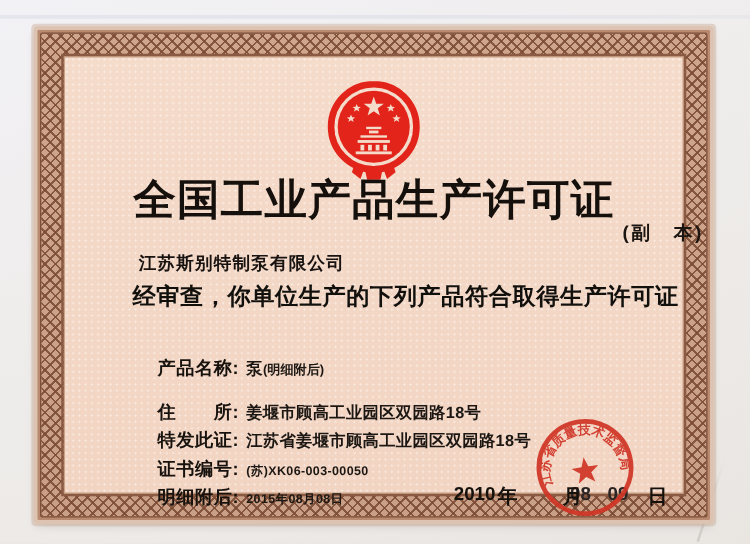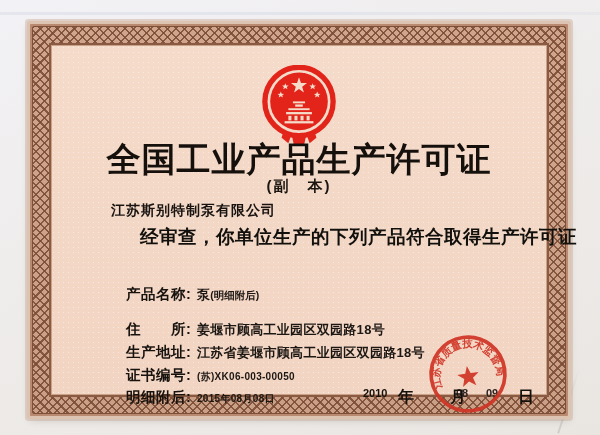--- a/index.html
+++ b/index.html
@@ -41,32 +41,31 @@
 
   
   .emblem{position:absolute;left:50%;top:20px;transform:translateX(-50%);width:76px;height:88px;}
 
   
   .title{
     position:absolute;left:0;top:92px;width:100%;text-align:center;
     font-size:34px;font-weight:bold;color:#15100c;letter-spacing:1px;white-space:nowrap;
   }
   .subtitle{
-    position:absolute;left:0;top:132px;width:100%;text-align:center;
-    font-size:15px;font-weight:bold;color:#1a1510;letter-spacing:2px;
+    position:absolute;left:0;top:132px;width:100%;text-align:right;
+    font-size:15px;font-weight:bold;color:#1a1510;letter-spacing:2px;padding-left:16px;
   }
   .company{
     position:absolute;left:60px;top:157px;
     font-size:14px;font-weight:bold;color:#181310;letter-spacing:1px;
   }
   .statement{
     position:absolute;left:34px;top:176px;width:492px;
     font-size:18.5px;font-weight:bold;color:#12100d;line-height:31px;letter-spacing:.5px;
     text-indent:21px;
-    text-align:right;
   }
   .statement .l2{display:block;text-indent:0;}
 
   
   .row{position:absolute;left:75px;height:18px;white-space:nowrap;color:#17120e;}
   .row .lbl{
     display:inline-block;min-width:67px;font-size:14.5px;font-weight:bold;
     letter-spacing:.5px;vertical-align:baseline;color:#17120e;
   }
   .row .val{font-size:13px;font-weight:bold;margin-left:4px;letter-spacing:.3px;color:#1c1713;}
@@ -78,21 +77,21 @@
   .r-valid{top:343px;}
   .r-certno .val,.r-valid .val{font-size:10px;}
   .note{
     position:absolute;left:77px;top:360px;font-size:8.5px;font-weight:bold;
     color:#2a211b;letter-spacing:.5px;
   }
 
   
   .issue-date{position:absolute;left:0;top:342px;width:100%;height:22px;
     font-weight:bold;color:#14100c;}
-  .issue-date span{position:absolute;font-size:11px;}
+  .issue-date span{position:absolute;font-size:15px;}
   .d-year{left:312px;}
   .d-year-u{left:347px;font-size:16px !important;}
   .d-month{left:367px;color:#2b2424;margin-left:38px;}
   .d-month-u{left:399px;font-size:16px !important;}
   .d-day{left:435px;color:#2b2424;}
   .d-day-u{left:467px;font-size:16px !important;}
 
   
   .seal{position:absolute;left:376px;top:288px;width:82px;height:82px;opacity:.93;
     transform:rotate(-8deg);}
@@ -148,21 +147,21 @@
 
     <div class="row r-product">
       <span class="lbl">产品名称:</span><span class="val">泵</span><span class="val-sm">(明细附后)</span>
     </div>
 
     <div class="row r-residence">
       <span class="lbl">住　　所:</span><span class="val">姜堰市顾高工业园区双园路18号</span>
     </div>
 
     <div class="row r-prodaddr">
-      <span class="lbl">生产地址:</span><span class="val">江苏省姜堰市顾高工业园区双园路18号</span>
+      <span class="lbl">特发此证:</span><span class="val">江苏省姜堰市顾高工业园区双园路18号</span>
     </div>
 
     <div class="row r-certno">
       <span class="lbl">证书编号:</span><span class="val">(苏)XK06-003-00050</span>
     </div>
 
     <div class="row r-valid">
       <span class="lbl">明细附后:</span><span class="val">2015年08月08日</span>
     </div>
 

